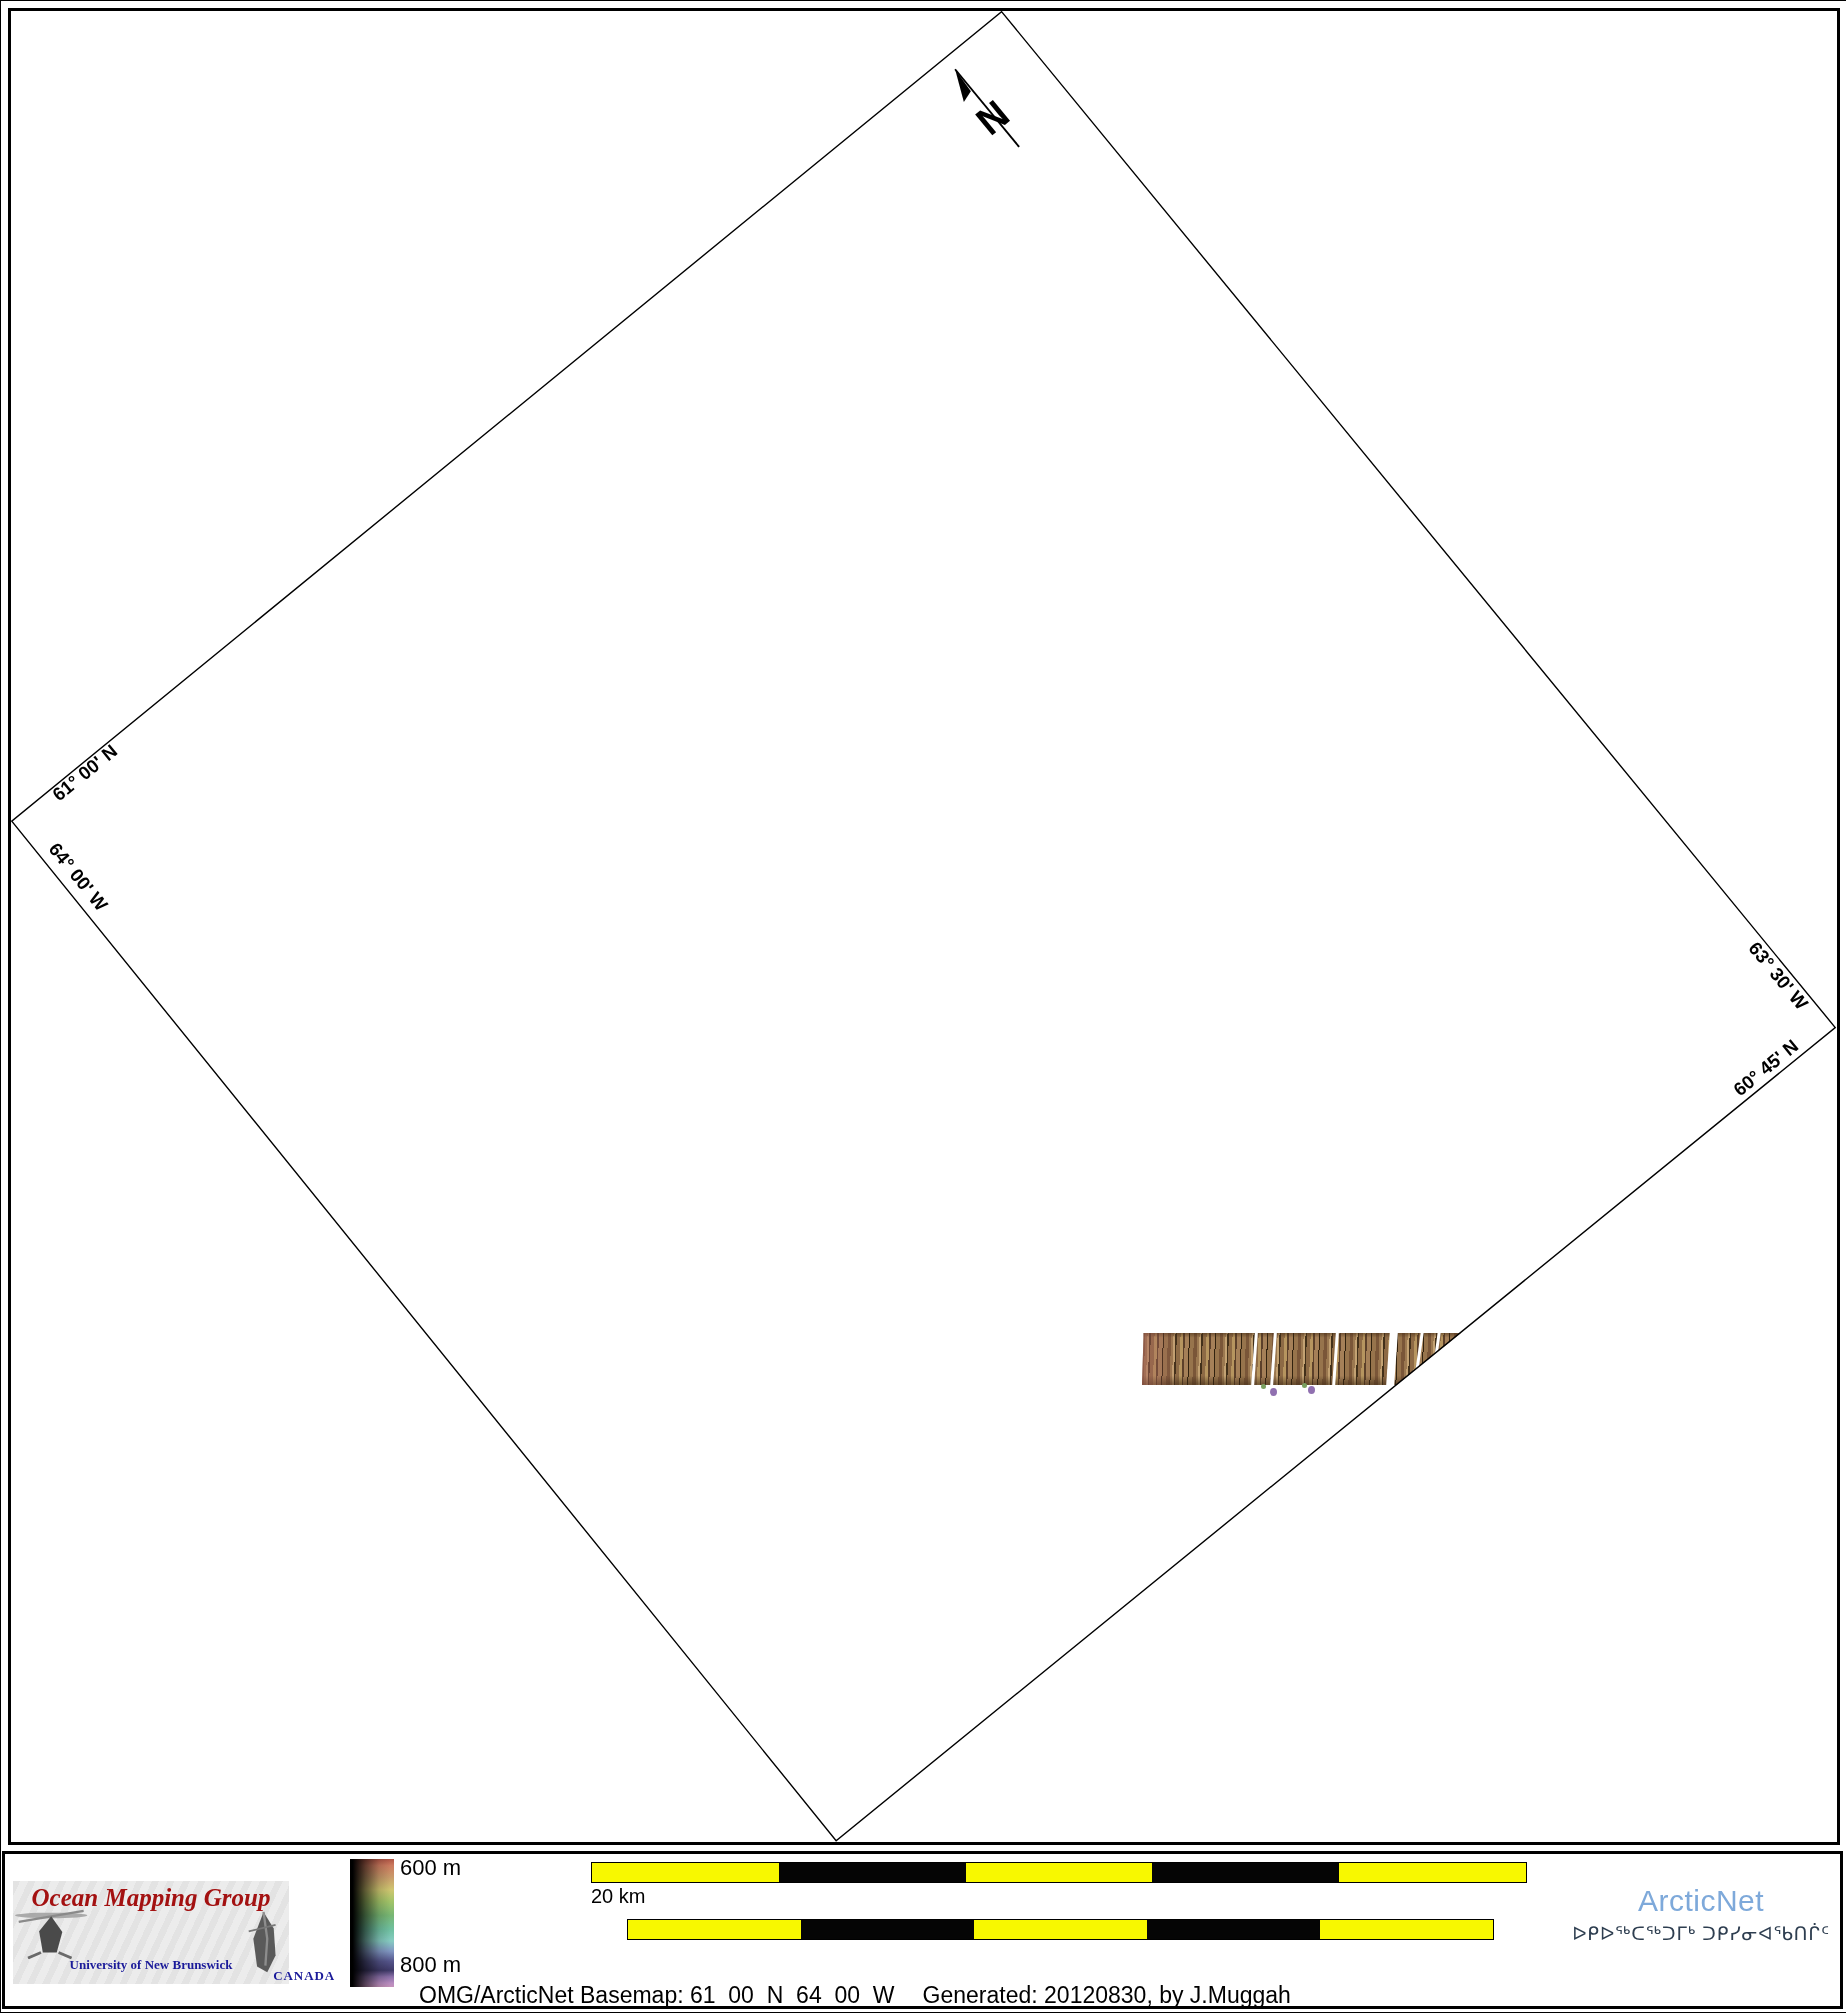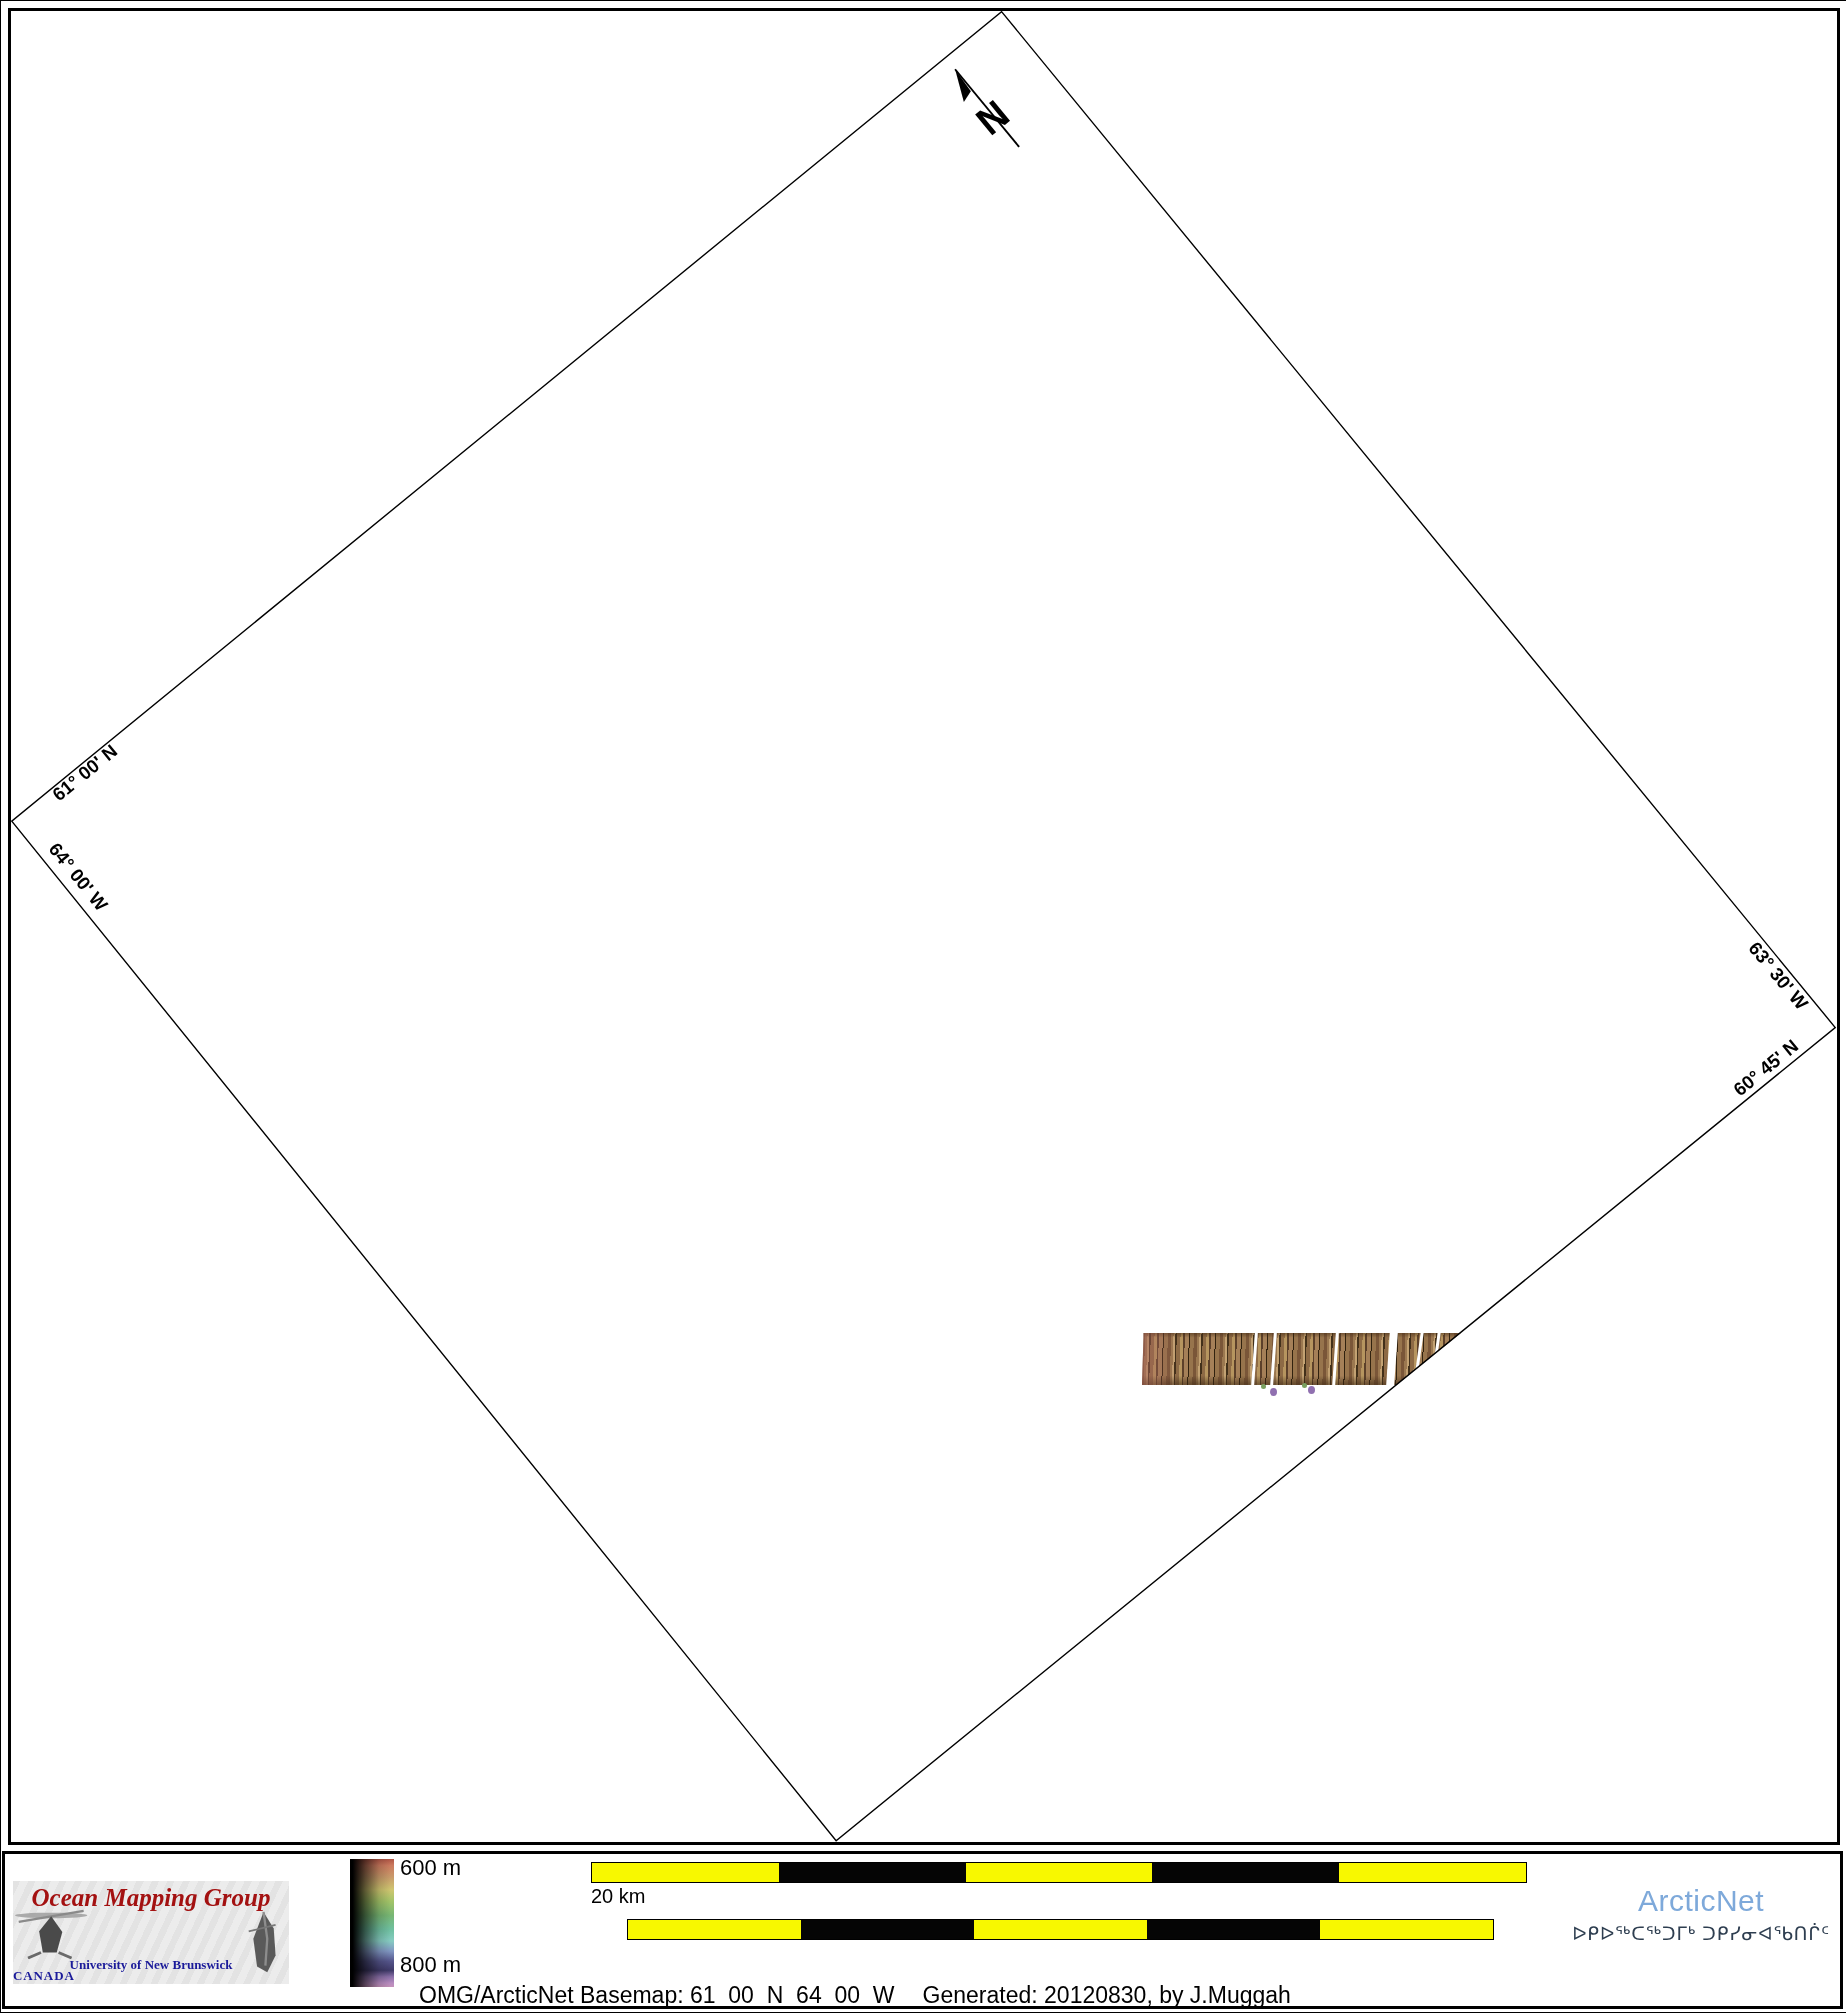--- a/index.html
+++ b/index.html
@@ -34,23 +34,23 @@
   
   .omg-logo{position:absolute;left:13px;top:1864px;width:276px;height:103px;
     background:
       repeating-linear-gradient(115deg, rgba(200,200,200,.25) 0 6.5px, rgba(255,255,255,0) 6.5px 14px),
       #ececec; margin-top: 17px;}
   .omg-title{position:absolute;left:0;top:2.8px;width:100%;text-align:center;
     font-family:"Liberation Serif",serif;font-style:italic;font-weight:bold;
     font-size:25px;color:#a31111;}
   .omg-univ{position:absolute;left:0;top:76px;width:100%;text-align:center;
     font-family:"Liberation Serif",serif;font-weight:bold;font-size:13px;color:#1b1b9a;}
-  .omg-country{position:absolute;left:0;top:87px;width:100%;text-align:left;
+  .omg-country{position:absolute;left:0;top:87px;width:100%;text-align:right;
     font-family:"Liberation Serif",serif;font-weight:bold;font-size:13px;
-    letter-spacing:0.9px;color:#1b1b9a;}
+    letter-spacing:0.9px;color:#1b1b9a;padding-left:46px;}
   .omg-heli{position:absolute;left:0.9px;top:27px;}
   .omg-ship{position:absolute;left:230px;top:30px;}
   
   .colorbar{position:absolute;left:350px;top:1859px;width:44px;height:128px;
     background:
       linear-gradient(to right, #000 6%, rgba(0,0,0,.55) 35%, rgba(0,0,0,.15) 66%, rgba(0,0,0,0) 93%),
       linear-gradient(to bottom,
         #b05545 0%, #cc7a5e 5%, #c99a6a 14%, #cfc670 24%, #a3c468 33%,
         #77b673 44%, #6fc0a0 55%, #86ccc2 64%, #8096c2 72%, #54548a 80%,
         #3f3a69 87%, #8a6fa8 92%, #b88cc0 97%, #c693bb 100%);}

